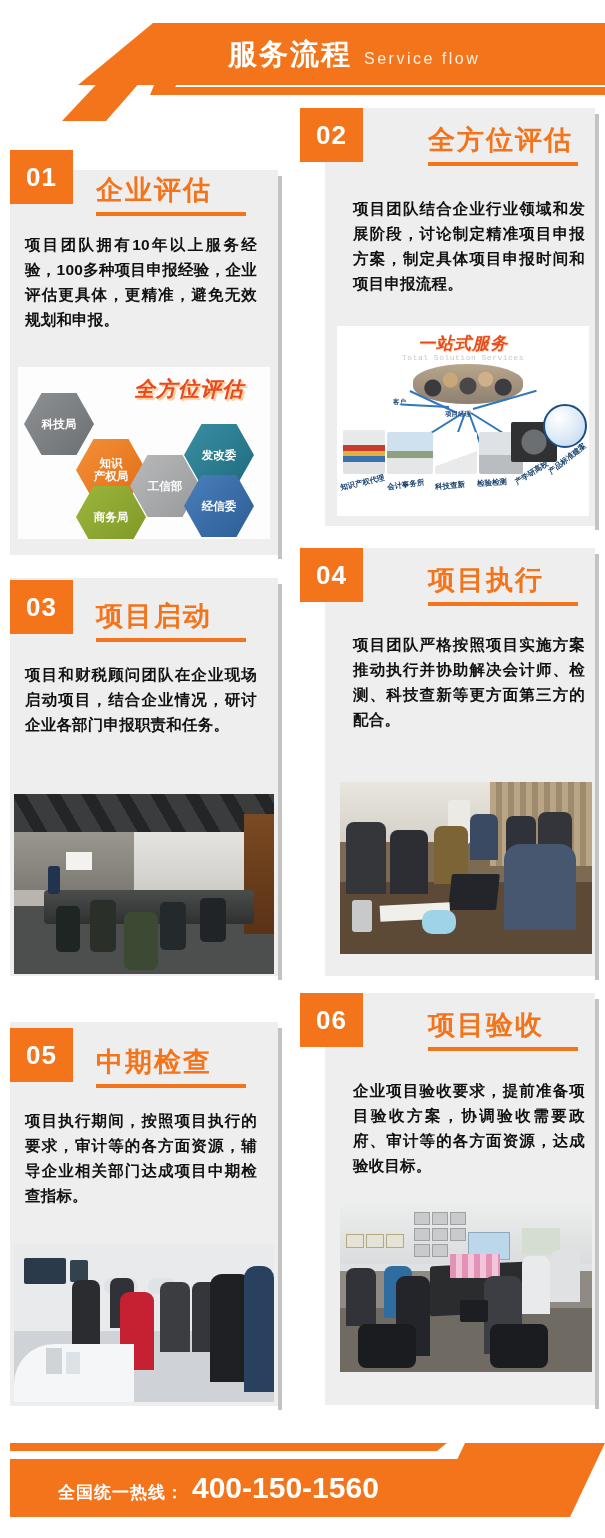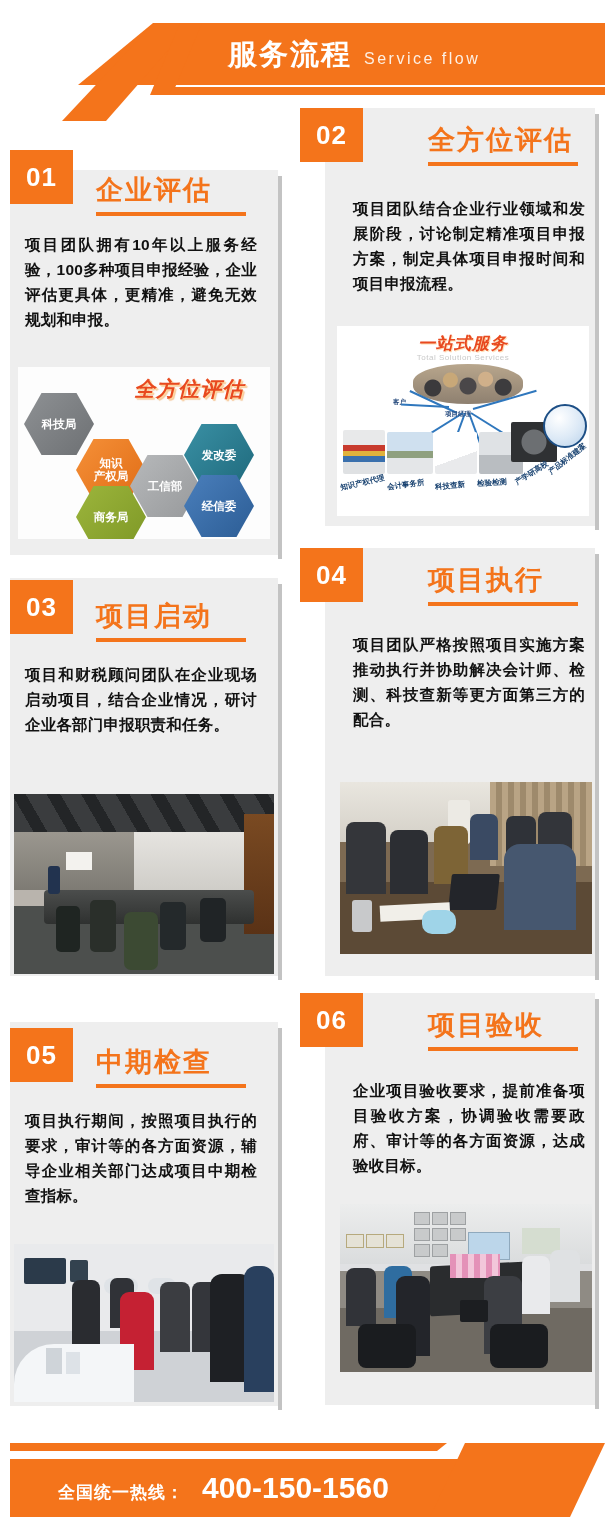--- a/index.html
+++ b/index.html
@@ -171,20 +171,21 @@
     overflow: hidden;
     background: #7a7f7c;
   }
   .ph-layer { position: absolute; }
 
   
   .oss {
     position: absolute;
     background: #ffffff;
     overflow: hidden;
+    font-family: Liberation Mono, monospace;
   }
   .oss-title {
     position: absolute;
     top: 6px; left: 0; right: 0;
     text-align: center;
     font-size: 17px;
     font-weight: bold;
     font-style: italic;
     color: #e8491f;
     letter-spacing: 1px;
@@ -258,21 +259,21 @@
     width: 175px; height: 74px;
     background: #f4741b;
     -webkit-clip-path: polygon(35px 0, 175px 0, 140px 74px, 0 74px);
     clip-path: polygon(35px 0, 175px 0, 140px 74px, 0 74px);
   }
   .footer-text {
     position: absolute;
     left: 58px; top: 28px;
     display: flex;
     align-items: baseline;
-    gap: 18px;
+    gap: 8px;
     z-index: 3;
   }
   .footer-label {
     font-size: 17px;
     color: #ffffff;
     font-weight: bold;
     letter-spacing: 1px;
   }
   .footer-phone {
     font-size: 30px;

